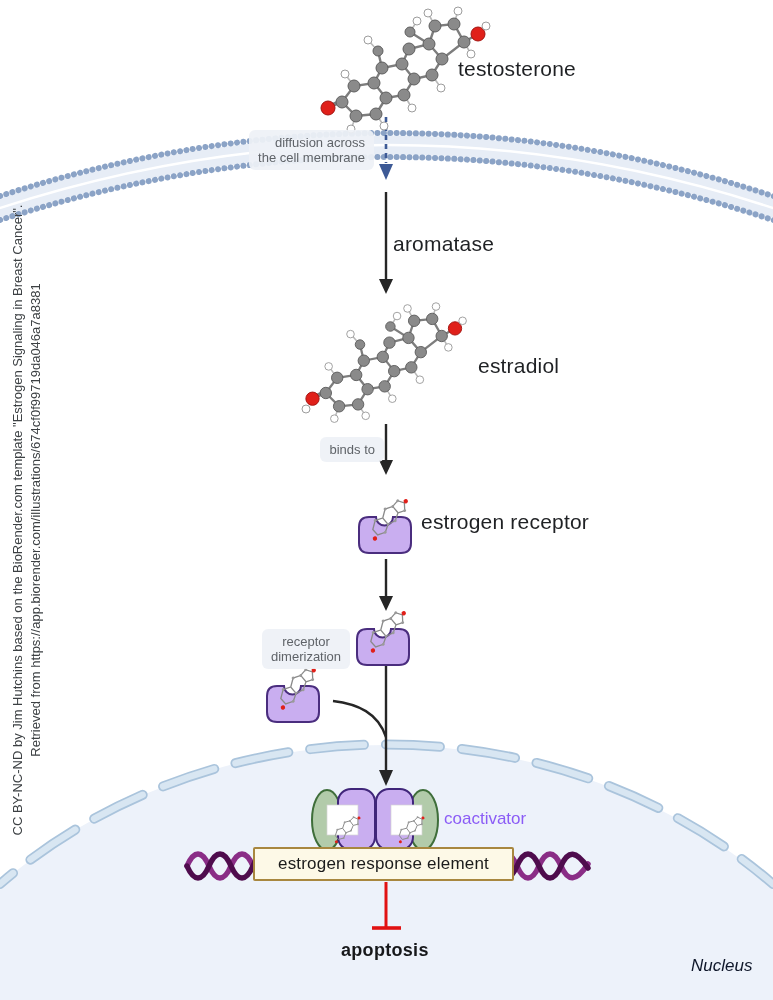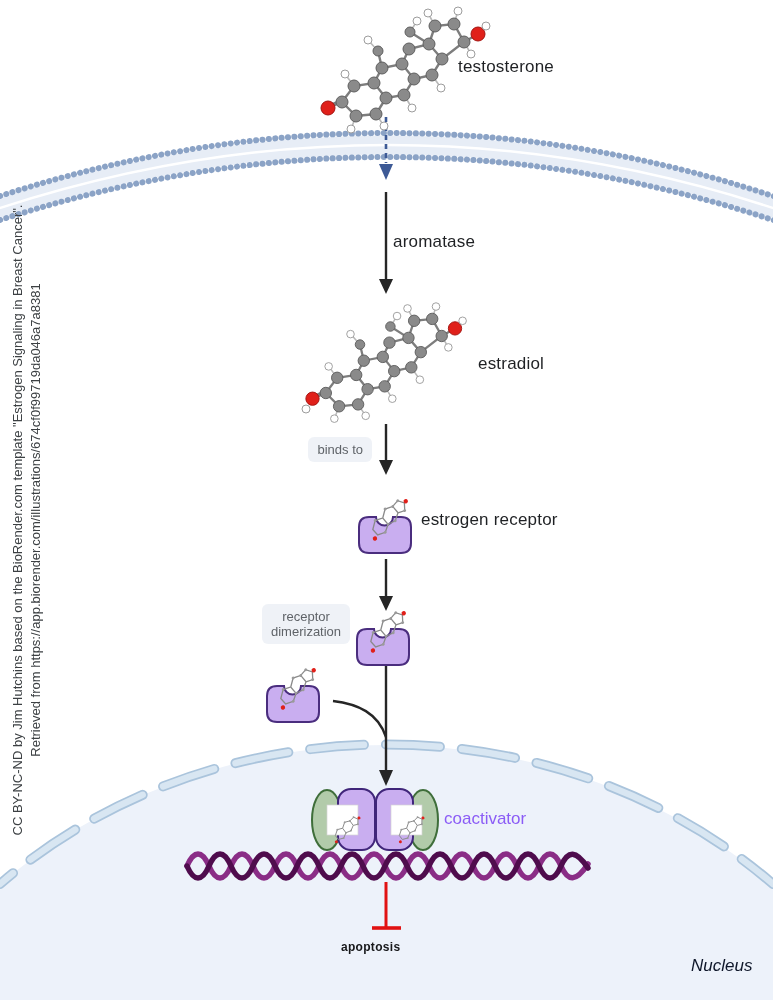--- a/index.html
+++ b/index.html
@@ -2,35 +2,35 @@
 <html><head>
 <meta charset="utf-8">
 <style>
   html,body { margin:0; padding:0; background:#fff; }
   .canvas {
     position:relative; width:773px; height:1000px; overflow:hidden;
     background:#ffffff;
     font-family:"Liberation Sans", "DejaVu Sans", sans-serif;
   }
   .art { position:absolute; left:0; top:0; }
-  .lbl { position:absolute; color:#1f2124; font-size:17px; letter-spacing:.2px; white-space:nowrap; }
+  .lbl { position:absolute; color:#1f2124; font-size:21px; letter-spacing:.2px; white-space:nowrap; }
   .tag {
     position:absolute; background:rgba(238,241,246,.93); color:#5f6368;
     font-size:13px; line-height:15px; padding:5px 9px; border-radius:6px;
     text-align:center; white-space:nowrap;
   }
   .tag .ln { display:block; }
   .ere-box {
     position:absolute; left:253px; top:847px; width:257px; height:30px;
     background:#fdf9e7; border:2.5px solid #a8873f; border-radius:2px;
     display:flex; align-items:center; justify-content:center;
     font-size:17px; color:#1b1b1b; letter-spacing:.2px;
   }
   .coactivator-lbl { position:absolute; left:444px; top:809px; color:#8b5cf6; font-size:17px; }
-  .apoptosis-lbl { position:absolute; left:341px; top:940px; font-size:12px; font-weight:bold; color:#17181a; letter-spacing:.3px; }
+  .apoptosis-lbl { position:absolute; left:341px; top:940px; font-size:18px; font-weight:bold; color:#17181a; letter-spacing:.3px; }
   .nucleus-lbl { position:absolute; left:691px; top:956px; color:#0f172a; font-size:17px; font-style:italic; }
   .attribution {
     position:absolute; left:9px; top:838px; width:636px;
     transform:rotate(-90deg); transform-origin:0 0;
     text-align:center; color:#3c4043; font-size:13px; line-height:18px;
   }
   .attribution .ln { display:block; white-space:nowrap; }
 </style>
 </head>
 <body>
@@ -193,38 +193,45 @@
     </g>
 
     <g>
       <line x1="386" y1="882" x2="386" y2="927" stroke="#e11212" stroke-width="3"></line>
       <line x1="372" y1="928" x2="401" y2="928" stroke="#e11212" stroke-width="3.6"></line>
     </g>
   </svg>
 
   <div class="lbl" style="left:458px; top:57px;">testosterone</div>
 
+  <div class="tag" style="right:399px; top:130px; text-align:right;">
+    <span class="ln">diffusion across</span>
+    <span class="ln">the cell membrane</span>
+  </div>
 
   <div class="lbl" style="left:393px; top:232px;">aromatase</div>
 
   <div class="lbl" style="left:478px; top:354px;">estradiol</div>
 
-  <div class="tag" style="right:401px; top:437px;">
+  <div class="tag" style="right:389px; top:437px;">
     <span class="ln">binds to</span>
   </div>
 
   <div class="lbl" style="left:421px; top:510px;">estrogen receptor</div>
 
-  <div class="tag" style="left:262px; top:604px;">
+  <div class="tag" style="left:262px; top:629px;">
     <span class="ln">receptor</span>
     <span class="ln">dimerization</span>
   </div>
 
   <div class="coactivator-lbl">coactivator</div>
 
+  <div class="ere-box">
+    <span>estrogen response element</span>
+  </div>
 
 
   <div class="apoptosis-lbl">apoptosis</div>
 
   <div class="nucleus-lbl">Nucleus</div>
 
   <div class="attribution">
     <span class="ln">CC BY-NC-ND by Jim Hutchins based on the BioRender.com template "Estrogen Signaling in Breast Cancer".</span>
     <span class="ln">Retrieved from https://app.biorender.com/illustrations/674cf0f99719da046a7a8381</span>
   </div>

